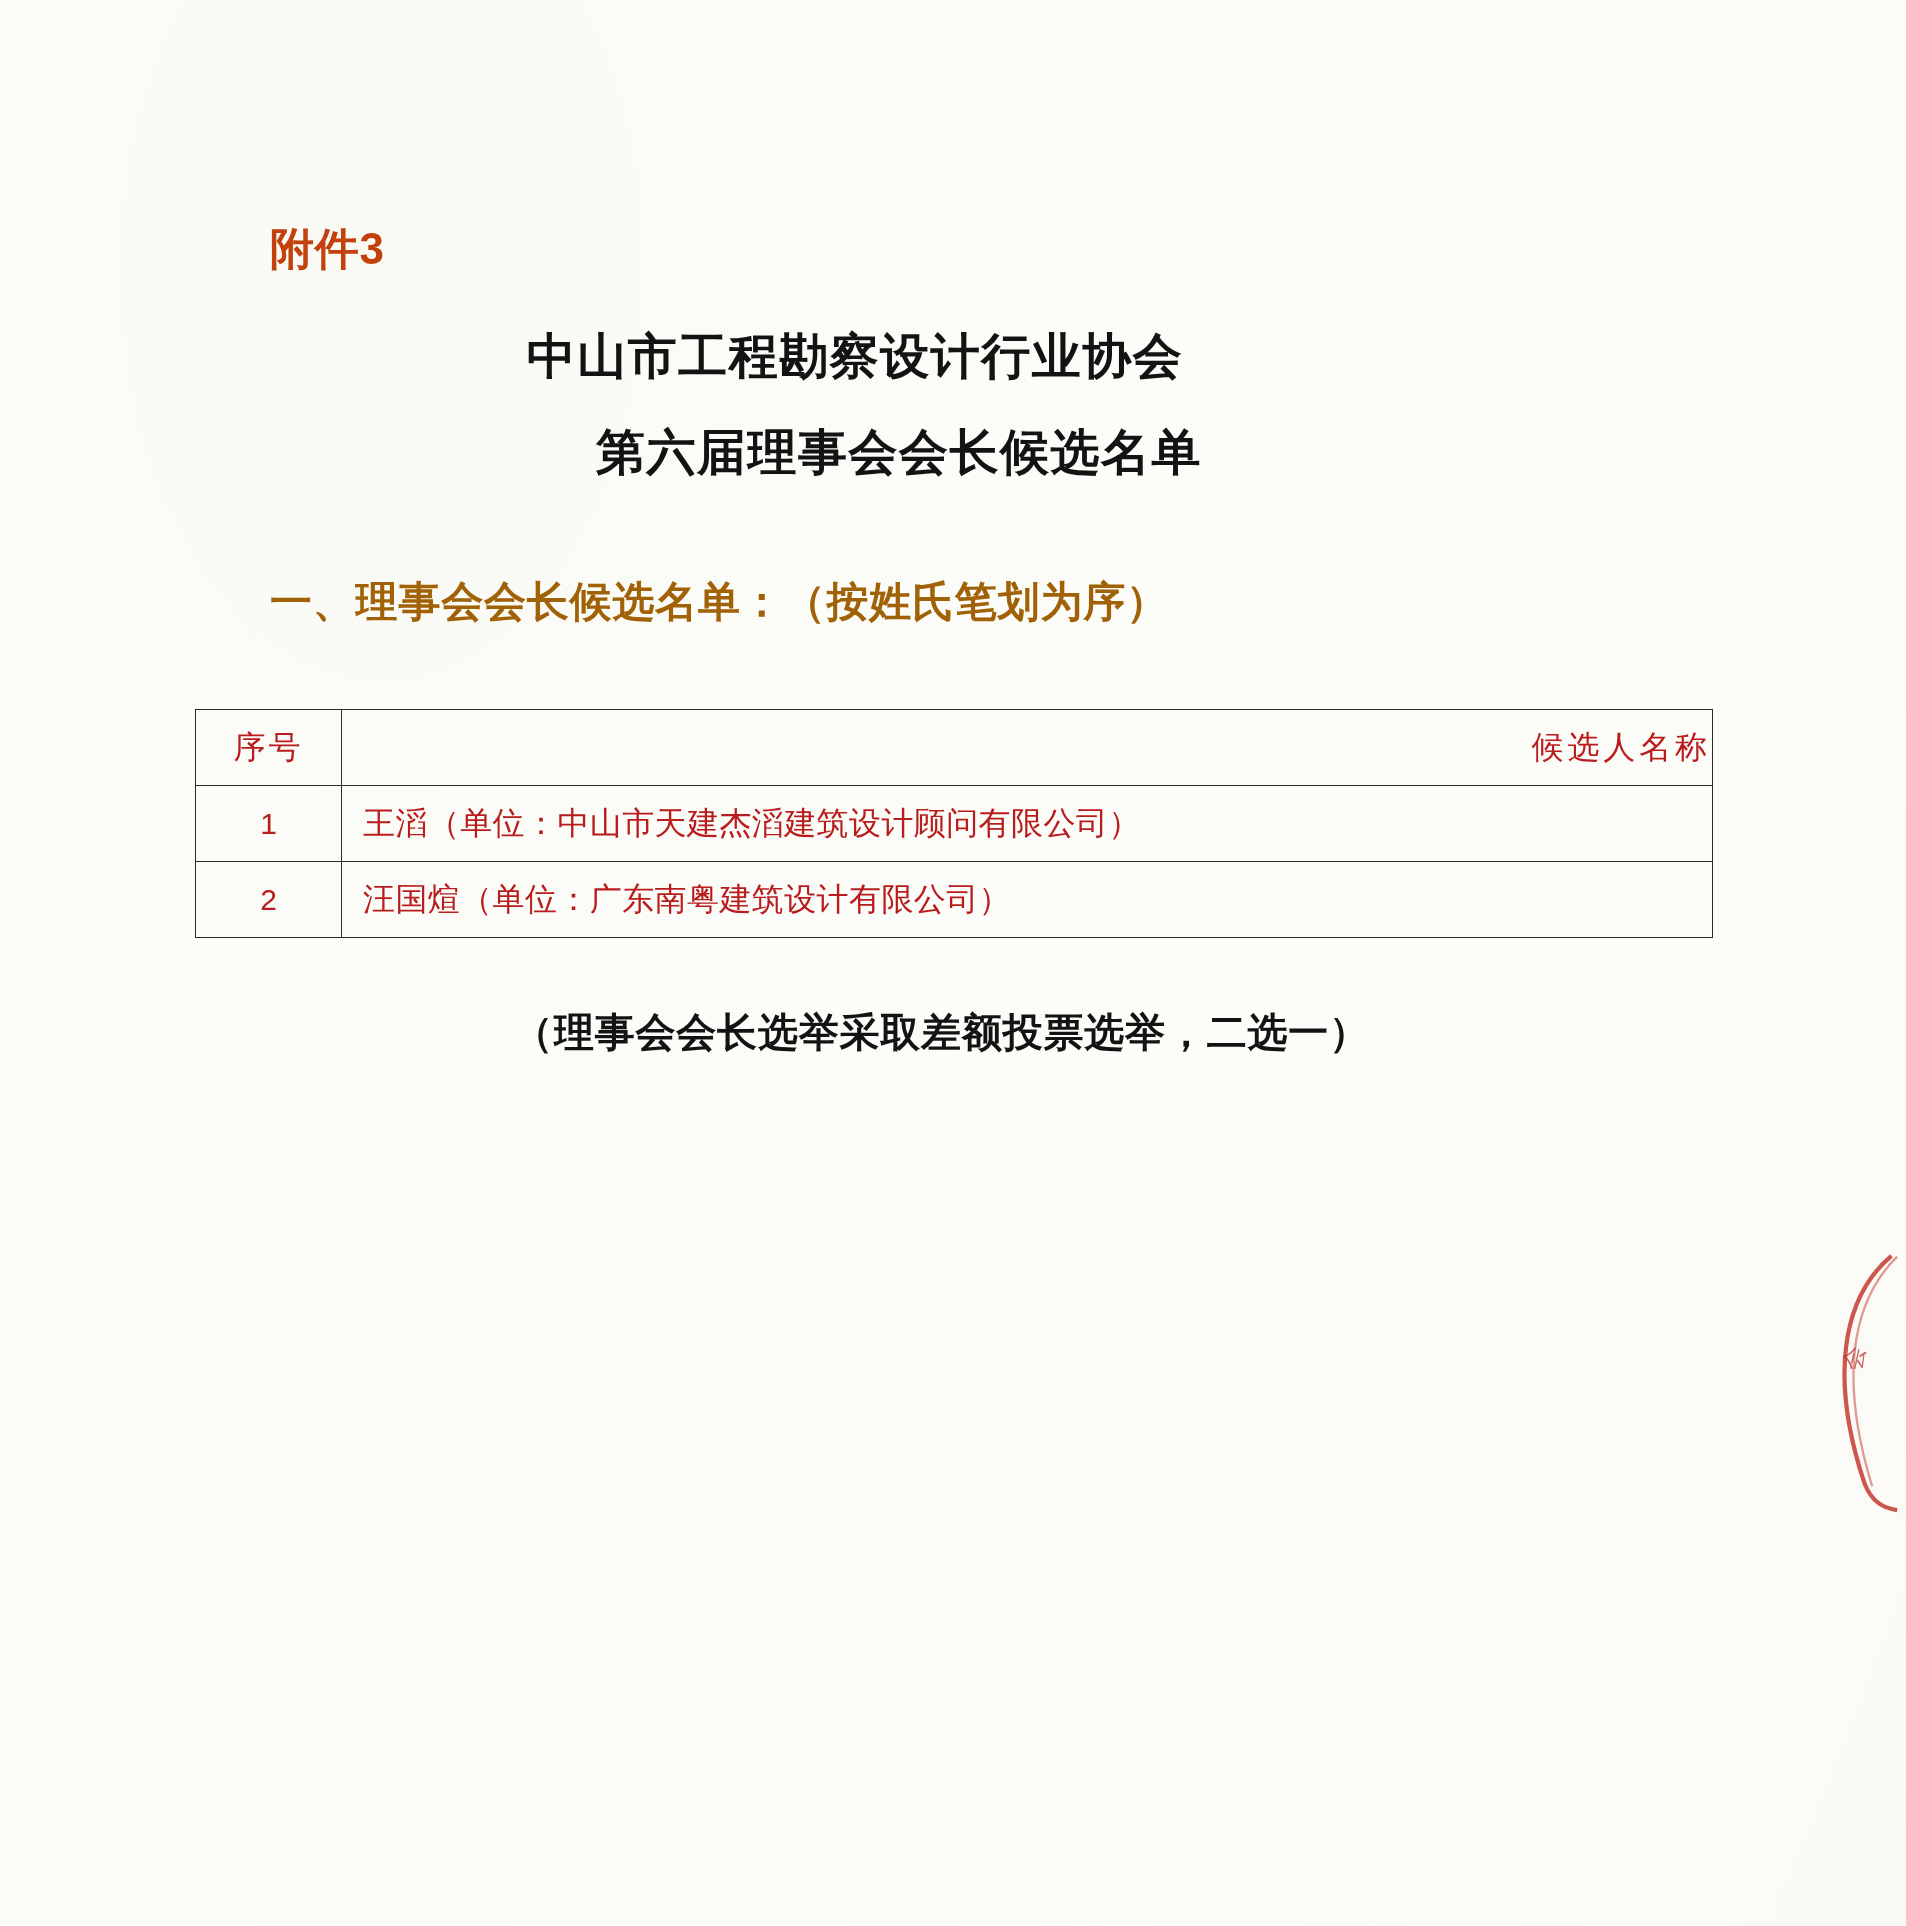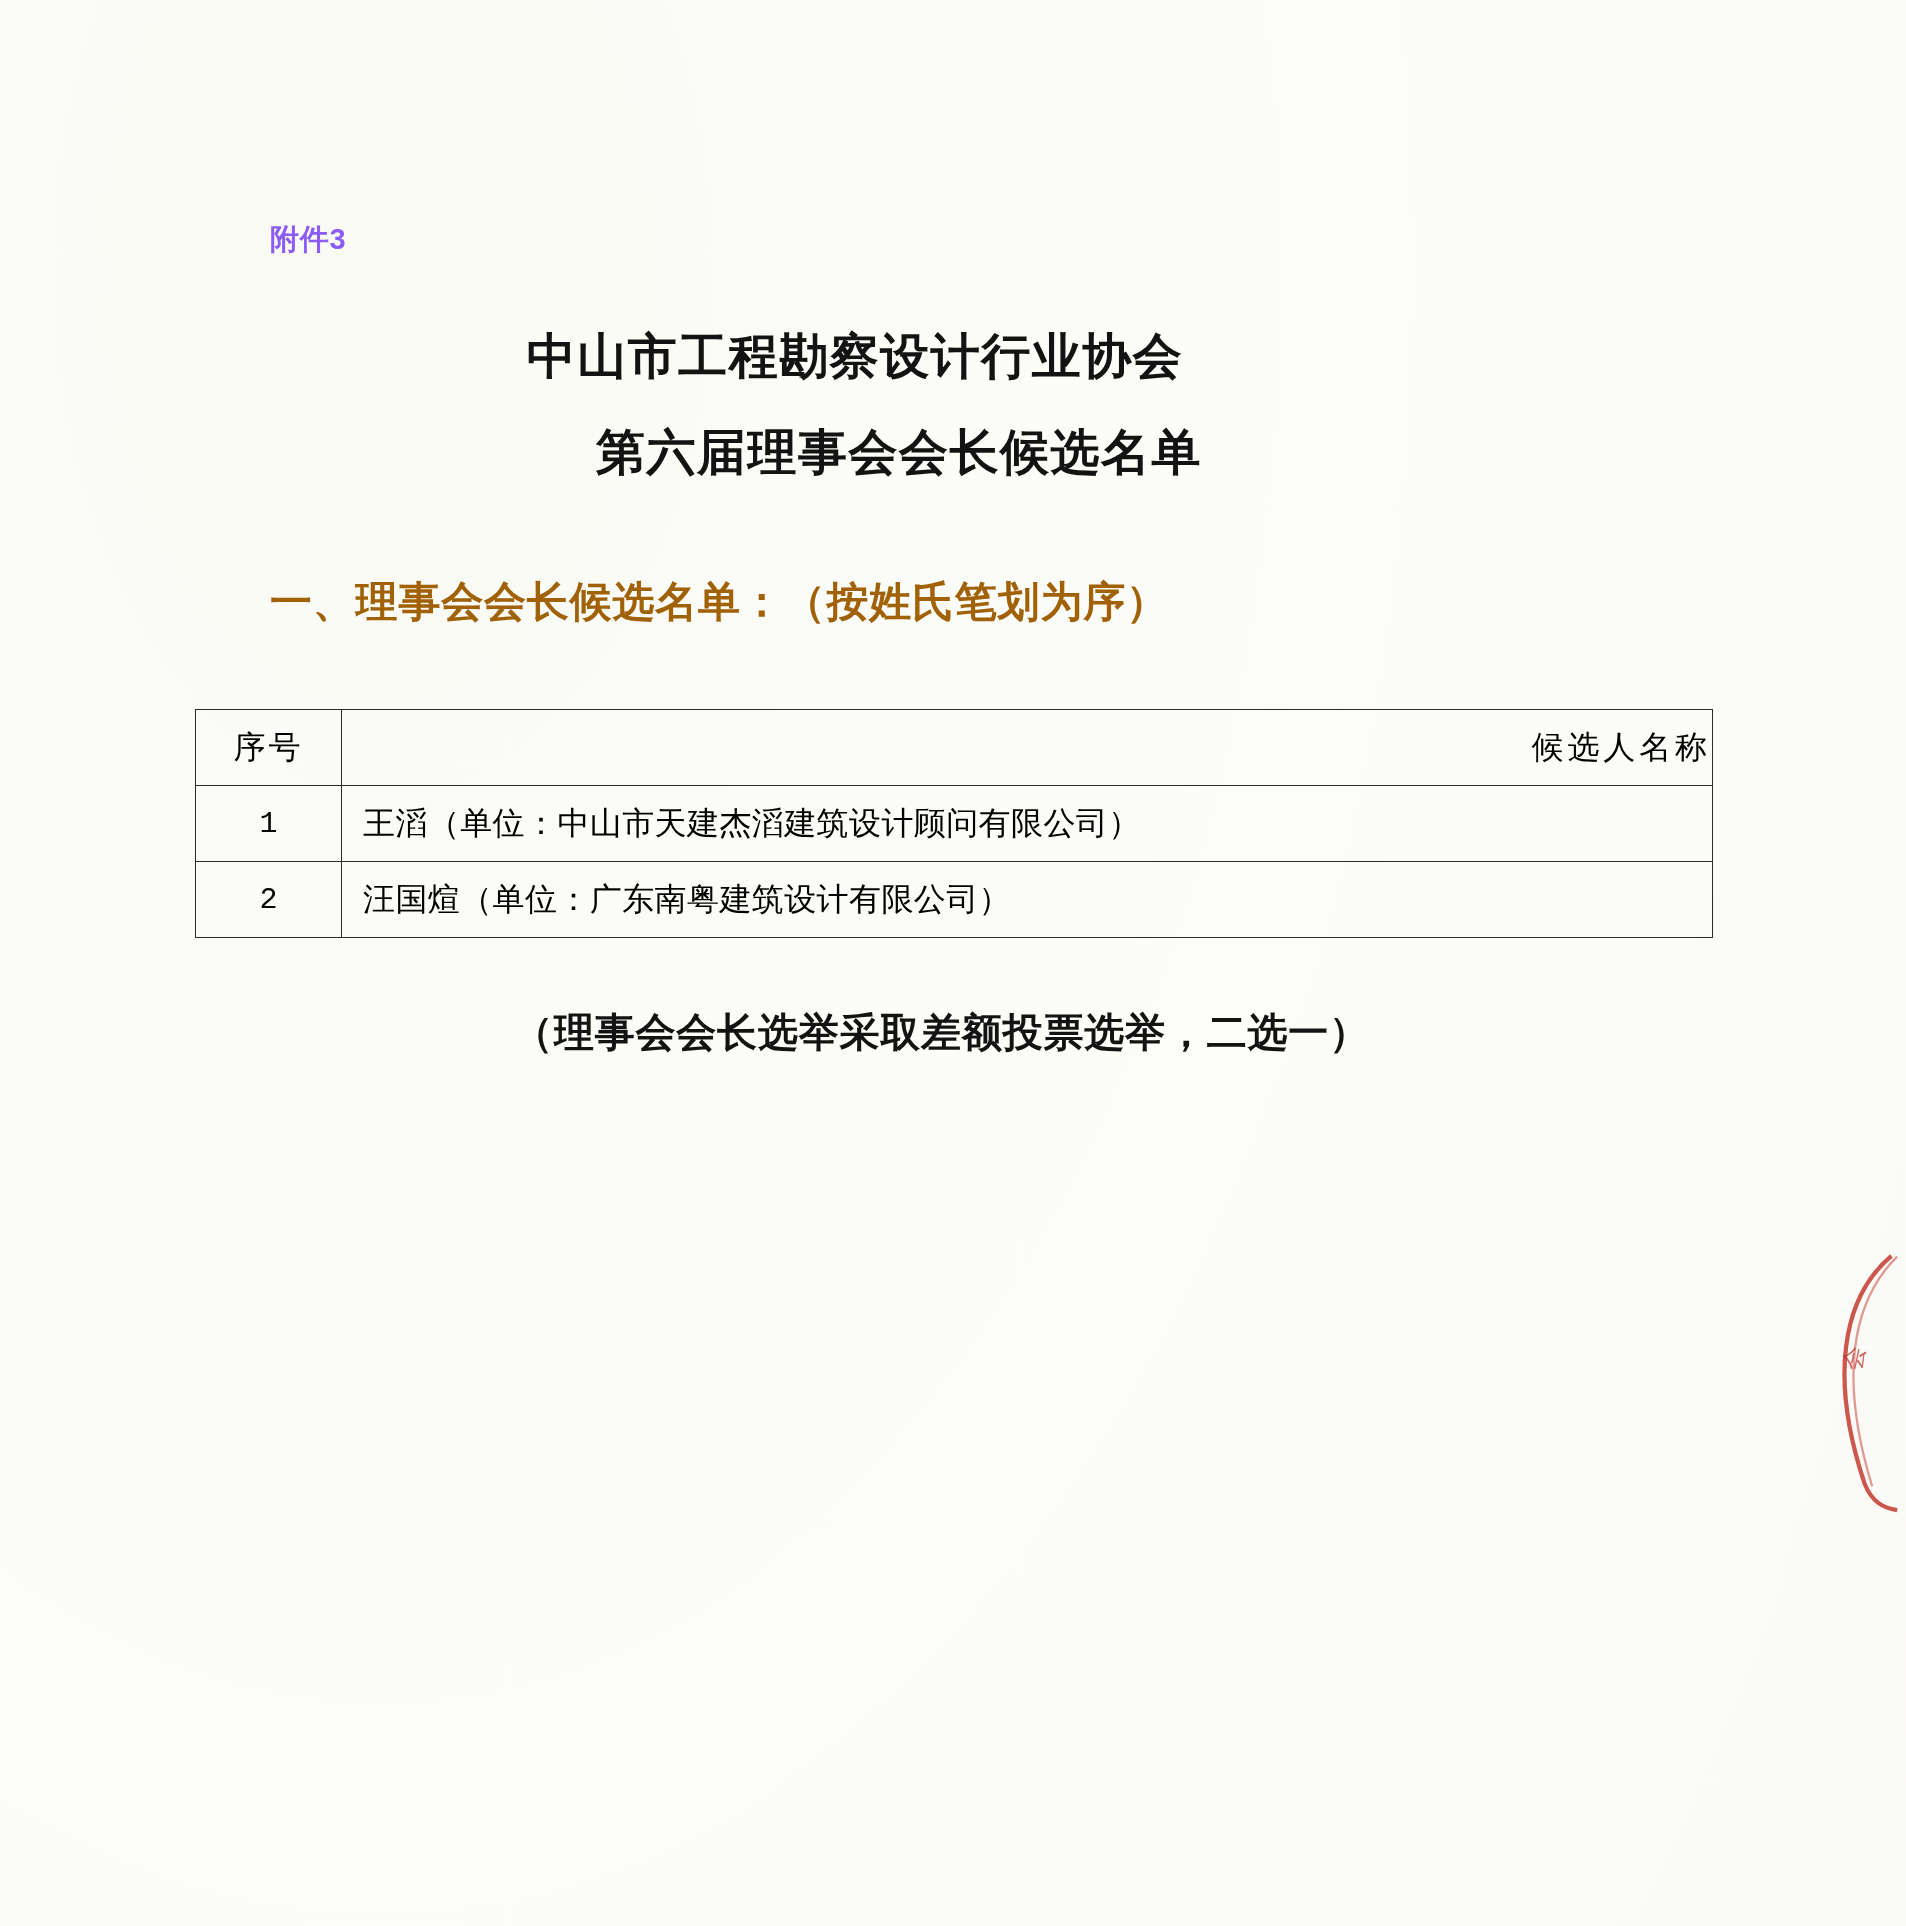--- a/index.html
+++ b/index.html
@@ -32,23 +32,23 @@
     top: 0;
     width: 1907px;
     height: 2700px;
   }
   .attachment-label {
     position: absolute;
     left: 270px;
     top: 220px;
     font-family: "Liberation Sans", "DejaVu Sans", sans-serif;
     font-weight: bold;
-    font-size: 29px;
+    font-size: 44px;
     letter-spacing: 0.8px;
-    color: #8b5cf6;
+    color: #c2410c;
   }
   .doc-title {
     position: absolute;
     left: 0;
     width: 1710px;
     text-align: center;
     font-family: "Liberation Sans", "DejaVu Sans", sans-serif;
     font-weight: bold;
     font-size: 49px;
     letter-spacing: 1.5px;
@@ -76,22 +76,22 @@
   }
   table.candidates {
     border-collapse: collapse;
     width: 100%;
     table-layout: fixed;
   }
   table.candidates th,
   table.candidates td {
     border: 1.2px solid #2a2a2a;
     font-size: 32px;
-    color: #000000;
-    font-family: Liberation Mono, monospace;
+    color: #b91c1c;
+    font-family: Liberation Sans, sans-serif;
   }
   table.candidates th {
     height: 73px;
     font-weight: normal;
   }
   table.candidates th.col-no,
   table.candidates td.col-no {
     width: 143px;
     text-align: center;
   }

